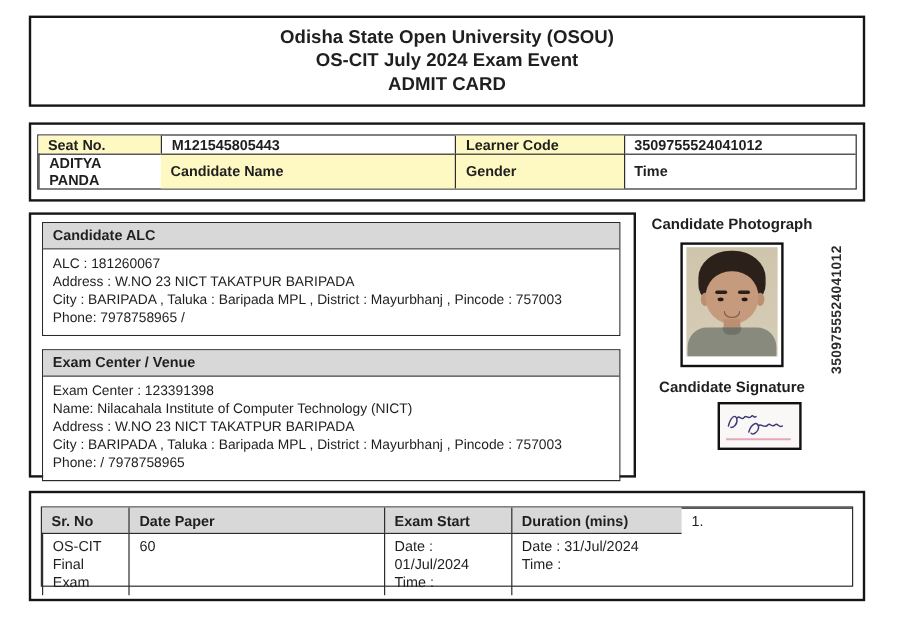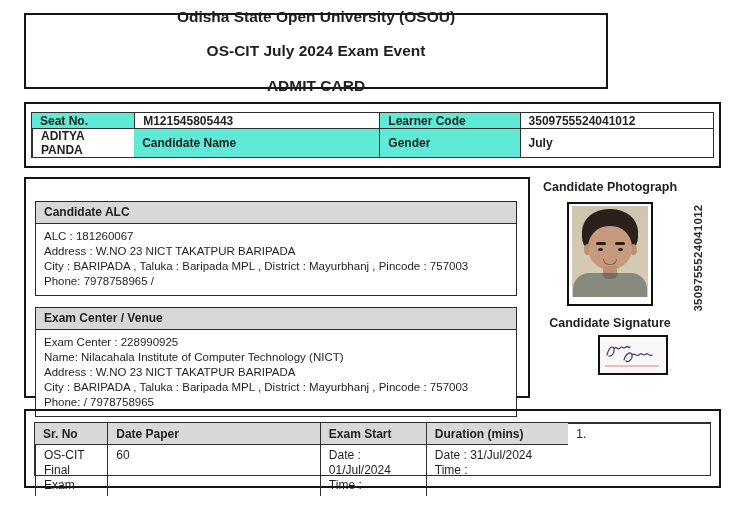--- a/index.html
+++ b/index.html
@@ -2,50 +2,50 @@
 <html><head>
 <meta charset="utf-8">
 <style>
   * { margin:0; padding:0; box-sizing:border-box; }
   html,body { background:#ffffff; }
   body { font-family:"Liberation Sans", sans-serif; color:#1f1f1f; }
   .page { position:relative; width:748px; height:521px; background:#ffffff; overflow:hidden; }
 
   
   .header-box {
-    position:absolute; left:24px; top:13px; width:584px; height:76px;
+    position:absolute; left:24px; top:13px; width:697px; height:76px;
     border:2.5px solid #161616;
     display:flex; flex-direction:column; justify-content:center; align-items:center;
-    text-align:center; font-weight:bold; font-size:15.5px; line-height:19.5px;gap:15px;
+    text-align:center; font-weight:bold; font-size:15.5px; line-height:19.5px;
   }
 
   
   .info-box {
     position:absolute; left:24px; top:102px; width:697px; height:66px;
     border:2.5px solid #161616; padding:8px 5px;
   }
   .info-table {
     display:grid; width:100%; height:100%;
     grid-template-columns:15% 36% 20.6% 28.4%;
     grid-template-rows:1fr 1fr;
     border:1.5px solid #2e2e2e;
   }
   .info-cell {
     display:flex; align-items:center; padding:0 8px;
     font-size:12px; font-weight:bold;
     border-left:1.5px solid #2e2e2e; border-top:1.5px solid #2e2e2e;
   }
   .info-cell.c0 { border-left:none; }
   .info-cell.r0 { border-top:none; }
-  .info-cell.lab { background:#5eead4; }
+  .info-cell.lab { background:#fef9c3; }
 
   
   .main-left-box {
     position:absolute; left:24px; top:177px; width:506px; height:221px;
-    border:2.5px solid #161616; padding:22px 11px 5px 9px;
+    border:2.5px solid #161616; padding:6px 11px 5px 9px;
   }
   .section { border:1.5px solid #2a2a2a; }
   .section + .section { margin-top:11px; }
   .section-header {
     background:#d8d8d8; border-bottom:1.5px solid #2a2a2a;
     font-weight:bold; font-size:12px; padding:3px 8px 4px; line-height:14px;
   }
   .section-body { padding:5px 8px 6px; font-size:11.5px; line-height:15px; background:#fff; }
   .section-body div { white-space:nowrap; }
 
@@ -83,21 +83,21 @@
   }
 
   .sig-box {
     position:absolute; left:598px; top:335px; width:70px; height:40px;
     border:2px solid #111; background:#faf8f6;
     display:flex; align-items:center; justify-content:center;
   }
 
   
   .exam-box {
-    position:absolute; left:24px; top:409px; width:697px; height:79px;
+    position:absolute; left:24px; top:409px; width:697px; height:92px;
     border:2.5px solid #161616; padding:11px 8px 10px;
   }
   .exam-table {
     display:grid; width:100%; height:100%;
     grid-template-columns:10.7% 31.5% 15.7% 21.1% 21%;
     grid-template-rows:21px 1fr;
     border:1.5px solid #2e2e2e;
   }
   .exam-cell {
     padding:3px 8px; font-size:12px;
@@ -121,38 +121,38 @@
 
   <div class="info-box">
     <div class="info-table">
       <div class="info-cell lab c0 r0">Seat No.</div>
       <div class="info-cell r0">M121545805443</div>
       <div class="info-cell lab r0">Learner Code</div>
       <div class="info-cell r0">3509755524041012</div>
       <div class="info-cell">ADITYA PANDA</div>
       <div class="info-cell lab c0">Candidate Name</div>
       <div class="info-cell lab">Gender</div>
-      <div class="info-cell">July</div>
+      <div class="info-cell">Time</div>
     </div>
   </div>
 
   <div class="main-left-box">
     <div class="section">
       <div class="section-header">Candidate ALC</div>
       <div class="section-body">
         <div>ALC : 181260067</div>
         <div>Address : W.NO 23 NICT TAKATPUR BARIPADA</div>
         <div>City : BARIPADA , Taluka : Baripada MPL , District : Mayurbhanj , Pincode : 757003</div>
         <div>Phone: 7978758965 /</div>
       </div>
     </div>
     <div class="section">
       <div class="section-header">Exam Center / Venue</div>
       <div class="section-body">
-        <div>Exam Center : 228990925</div>
+        <div>Exam Center : 123391398</div>
         <div>Name: Nilacahala Institute of Computer Technology (NICT)</div>
         <div>Address : W.NO 23 NICT TAKATPUR BARIPADA</div>
         <div>City : BARIPADA , Taluka : Baripada MPL , District : Mayurbhanj , Pincode : 757003</div>
         <div>Phone: / 7978758965</div>
       </div>
     </div>
   </div>
 
   <div class="photo-label">Candidate Photograph</div>
 

